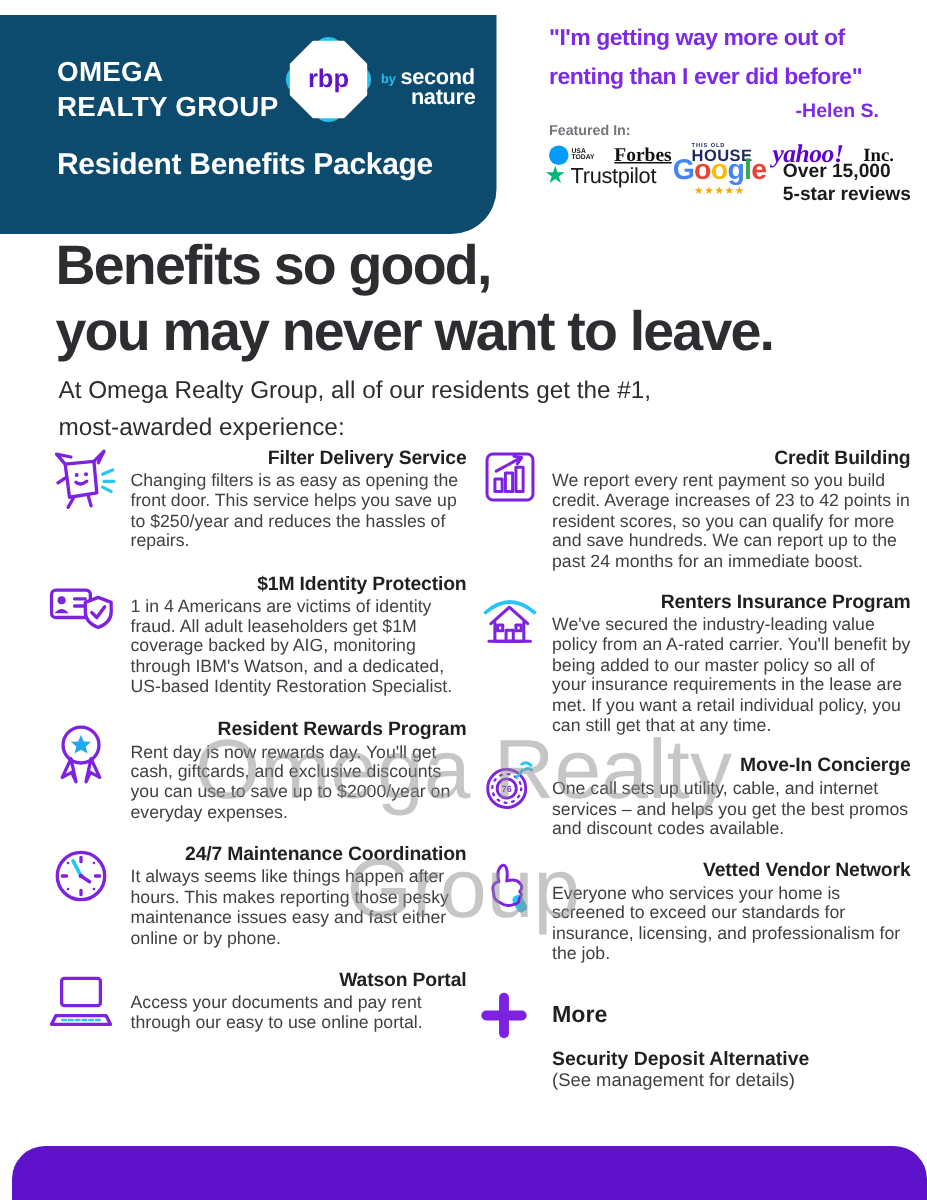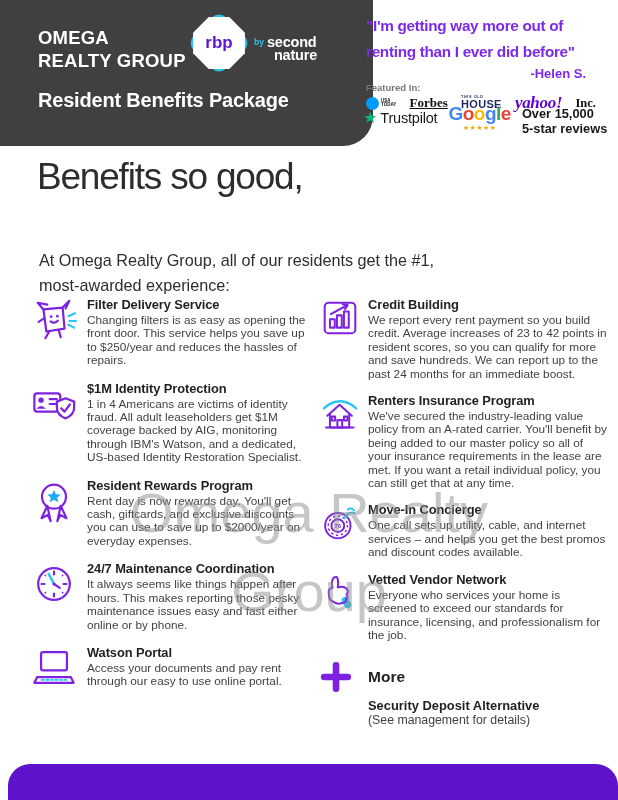--- a/index.html
+++ b/index.html
@@ -1,21 +1,21 @@
 <!DOCTYPE html>
 <html><head>
 <meta charset="utf-8">
 <style>
   html,body{margin:0;padding:0;background:#ffffff;}
   .page{position:relative;width:618px;height:800px;background:#ffffff;overflow:hidden;
         font-family:"Liberation Sans",sans-serif;color:#2e2c30;}
 
   
-  .header-box{position:absolute;left:0;top:0;width:373px;height:146px;
-              background:#404040;border-radius:0 0 30px 0;}
+  .header-box{position:absolute;left:0;top:10px;width:331px;height:146px;
+              background:#0c4a6e;border-radius:0 0 30px 0;}
   .brand{position:absolute;left:38px;top:26px;color:#fff;font-weight:700;
          font-size:18.5px;line-height:23px;letter-spacing:.2px;}
   .rbp-logo{position:absolute;left:187px;top:11px;width:64px;height:64px;}
   .rbp-diamond{position:absolute;left:9px;top:9px;width:46px;height:46px;background:#27C0EE;
                border-radius:10px;transform:rotate(45deg);}
   .rbp-octagon{position:absolute;left:5px;top:5px;width:54px;height:54px;background:#fff;
                clip-path:polygon(31% 2%,69% 2%,98% 31%,98% 69%,69% 98%,31% 98%,2% 69%,2% 31%);
                display:flex;align-items:center;justify-content:center;
                font-weight:800;font-size:17px;color:#5E13CB;}
   .by-sn{position:absolute;left:254px;top:36px;display:flex;gap:3px;}
@@ -49,34 +49,34 @@
   .trustpilot{display:flex;align-items:center;gap:3px;margin-top:6px;}
   .tp-star{color:#00B67A;font-size:16px;line-height:16px;}
   .tp-name{font-size:14.5px;font-weight:500;color:#191919;letter-spacing:-.2px;}
   .google{display:flex;flex-direction:column;align-items:center;line-height:1;}
   .google-word{font-size:19px;font-weight:700;letter-spacing:-.5px;}
   .g0,.g3{color:#4285F4}.g1,.g5{color:#EA4335}.g2{color:#FBBC05}.g4{color:#34A853}
   .google-stars{font-size:7px;color:#F2A900;letter-spacing:.5px;margin-top:1px;}
   .review-count{font-size:12.8px;font-weight:700;color:#191919;line-height:14.5px;margin-top:3px;white-space:nowrap;}
 
   
-  .headline{position:absolute;left:37px;top:155px;font-size:37px;font-weight:400;
+  .headline{position:absolute;left:37px;top:155px;font-size:37px;font-weight:700;
             line-height:44px;letter-spacing:-1.2px;color:#2E2C30;}
   .subtext{position:absolute;left:39px;top:248px;font-size:16.2px;line-height:24.5px;
            color:#2E2C30;font-weight:500;}
 
   
   .col{position:absolute;top:297px;display:flex;flex-direction:column;}
   .col-left{left:31px;width:280px;gap:13px;}
   .col-right{left:319px;width:288px;gap:12px;}
   .benefit{display:flex;align-items:flex-start;}
   .icon-cell{flex:0 0 56px;}
   .col-right .icon-cell{flex:0 0 49px;}
   .btext{flex:1;}
-  .btitle{font-size:12.9px;font-weight:700;color:#221F23;margin-bottom:2px;letter-spacing:-.1px;}
+  .btitle{font-size:12.9px;font-weight:700;color:#221F23;margin-bottom:2px;letter-spacing:-.1px;text-align:right;}
   .bbody{font-size:11.8px;line-height:13.4px;color:#413F44;}
   .more-row{display:flex;align-items:center;margin-top:6px;}
   .more-title{font-size:15.5px;font-weight:700;color:#221F23;}
   .more-sub{margin-left:49px;margin-top:4px;}
   .more-sub .sdatitle{font-size:12.9px;font-weight:700;color:#221F23;}
   .more-sub .sdanote{font-size:12.3px;color:#413F44;line-height:15px;}
 
   
   .watermark{position:absolute;left:0;top:473px;width:618px;text-align:center;
              font-size:56px;line-height:79px;color:#8f8f8f;opacity:.5;z-index:30;
@@ -150,20 +150,21 @@
       <span class="google-stars">★★★★★</span>
     </span>
     <span class="review-count">
       <div>Over 15,000</div>
       <div>5-star reviews</div>
     </span>
   </div>
 
   <div class="headline">
     <div>Benefits so good,</div>
+    <div>you may never want to leave.</div>
   </div>
   <div class="subtext">
     <div>At Omega Realty Group, all of our residents get the #1,</div>
     <div>most-awarded experience:</div>
   </div>
 
   <div class="col col-left">
 
     <div class="benefit">
       <div class="icon-cell">

